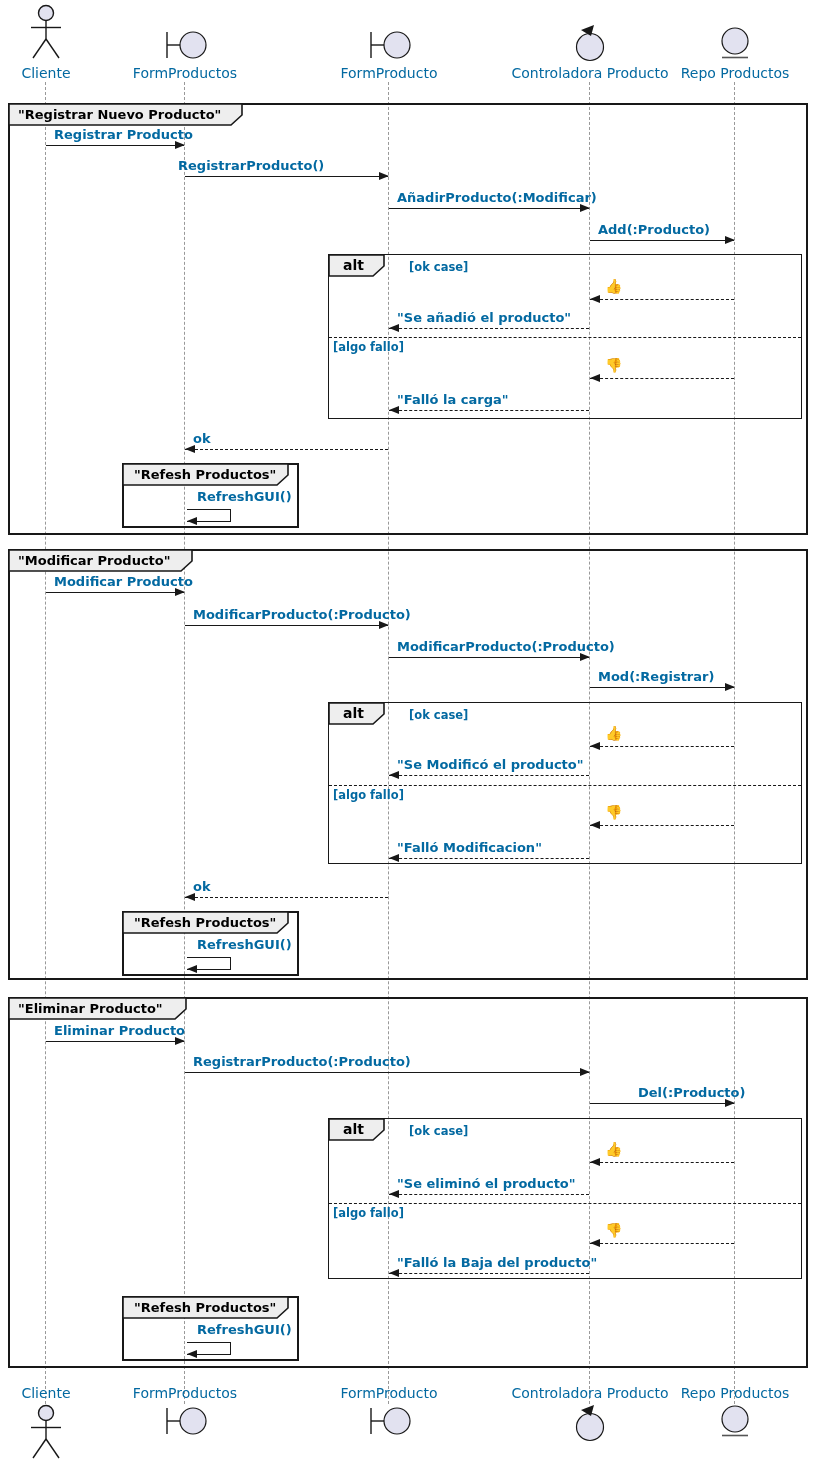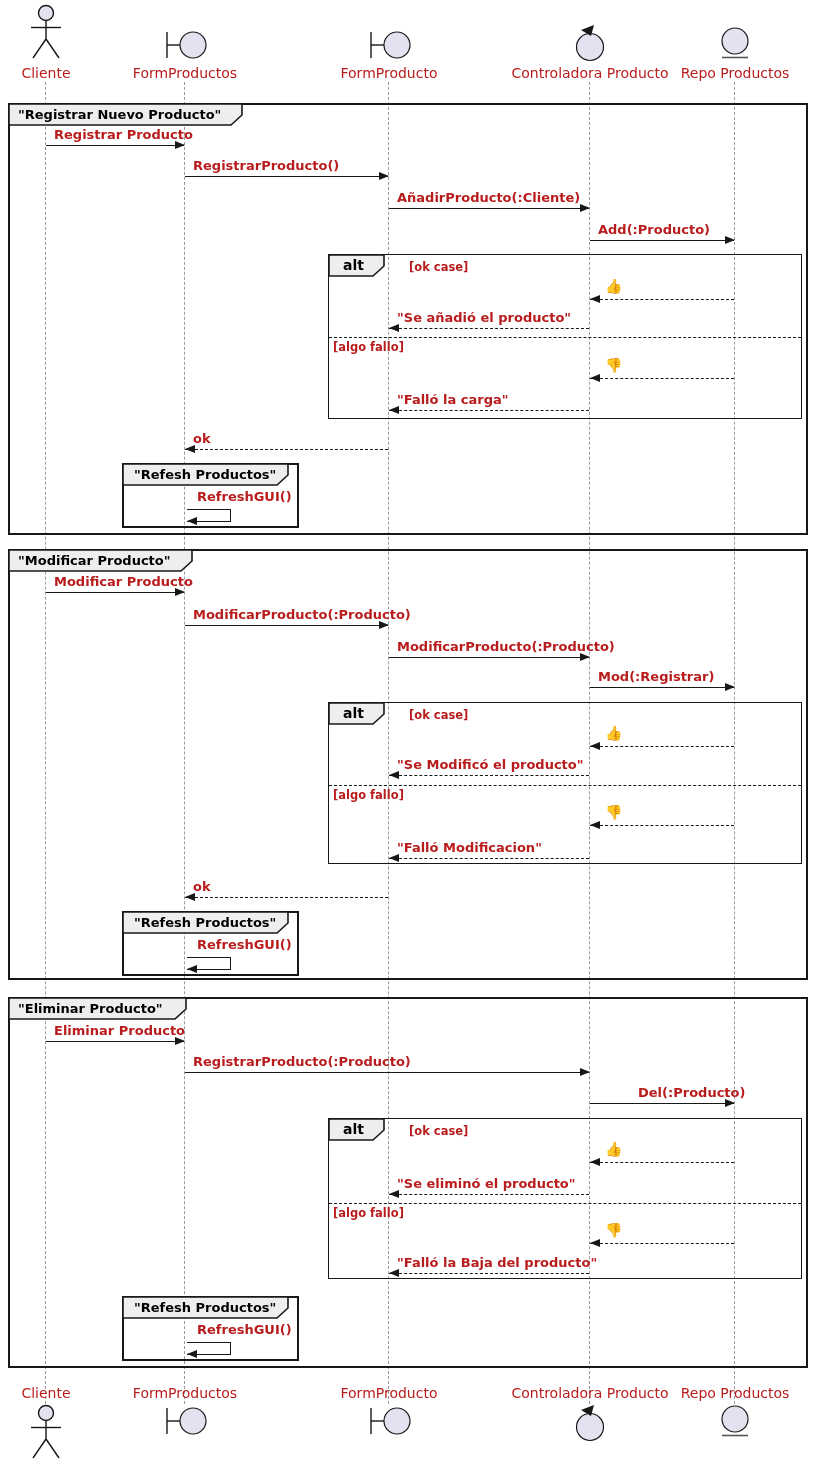--- a/index.html
+++ b/index.html
@@ -1,18 +1,18 @@
 <!DOCTYPE html>
 <html><head>
 <meta charset="utf-8">
 <style>
   html,body{margin:0;padding:0;background:#fff;}
   #stage{
     position:relative;width:816px;height:1467px;background:#ffffff;
-    font-family:"DejaVu Sans", sans-serif;color:#b91c1c;overflow:hidden;
+    font-family:"DejaVu Sans", sans-serif;color:#0369a1;overflow:hidden;
   }
   .abs{position:absolute;}
   .lifeline{position:absolute;width:0;border-left:1px dashed #999;}
   .frame{position:absolute;border:2px solid #181818;background:transparent;}
   .altbox{position:absolute;border:1.5px solid #181818;background:transparent;}
   .plabel{position:absolute;transform:translateX(-50%);white-space:nowrap;
           font-size:14px;line-height:18px;text-align:center;}
   .msg-label{position:absolute;white-space:nowrap;font-size:13px;line-height:15px;font-weight:bold;}
   .msg-line{position:absolute;height:0;}
   .solid{border-top:1px solid #181818;}
@@ -164,24 +164,24 @@
         </svg></div>
       <div class="msg-label" style="left: 73px; top: 24px;">RefreshGUI()</div>
       <div class="loop" style="left: 63px; top: 44px; width: 43px; height: 11px;"></div>
       <div class="arrow left" style="left: 63px; top: 52px;"></div>
     </div>
     <div class="msg-line solid" style="left: 46px; top: 145px; width: 138px;"></div>
     <div class="arrow right" style="left: 175px; top: 141px;"></div>
     <div class="msg-label" style="left: 54px; top: 127px;">Registrar Producto</div>
     <div class="msg-line solid" style="left: 185px; top: 176px; width: 203px;"></div>
     <div class="arrow right" style="left: 379px; top: 172px;"></div>
-    <div class="msg-label" style="left: 193px; top: 158px;">RegistrarProducto()</div>
+    <div class="msg-label" style="left: 178px; top: 158px;">RegistrarProducto()</div>
     <div class="msg-line solid" style="left: 389px; top: 208px; width: 200px;"></div>
     <div class="arrow right" style="left: 580px; top: 204px;"></div>
-    <div class="msg-label" style="left: 397px; top: 190px;">AñadirProducto(:Cliente)</div>
+    <div class="msg-label" style="left: 397px; top: 190px;">AñadirProducto(:Modificar)</div>
     <div class="msg-line solid" style="left: 590px; top: 240px; width: 144px;"></div>
     <div class="arrow right" style="left: 725px; top: 236px;"></div>
     <div class="msg-label" style="left: 598px; top: 222px;">Add(:Producto)</div>
     <div class="msg-line dashedl" style="left: 590px; top: 299px; width: 144px;"></div>
     <div class="arrow left" style="left: 590px; top: 295px;"></div>
     <div class="msg-label emoji" style="left: 605px; top: 279px;">👍</div>
     <div class="msg-line dashedl" style="left: 389px; top: 328px; width: 200px;"></div>
     <div class="arrow left" style="left: 389px; top: 324px;"></div>
     <div class="msg-label" style="left: 397px; top: 310px;">"Se añadió el producto"</div>
     <div class="msg-line dashedl" style="left: 590px; top: 378px; width: 144px;"></div>

